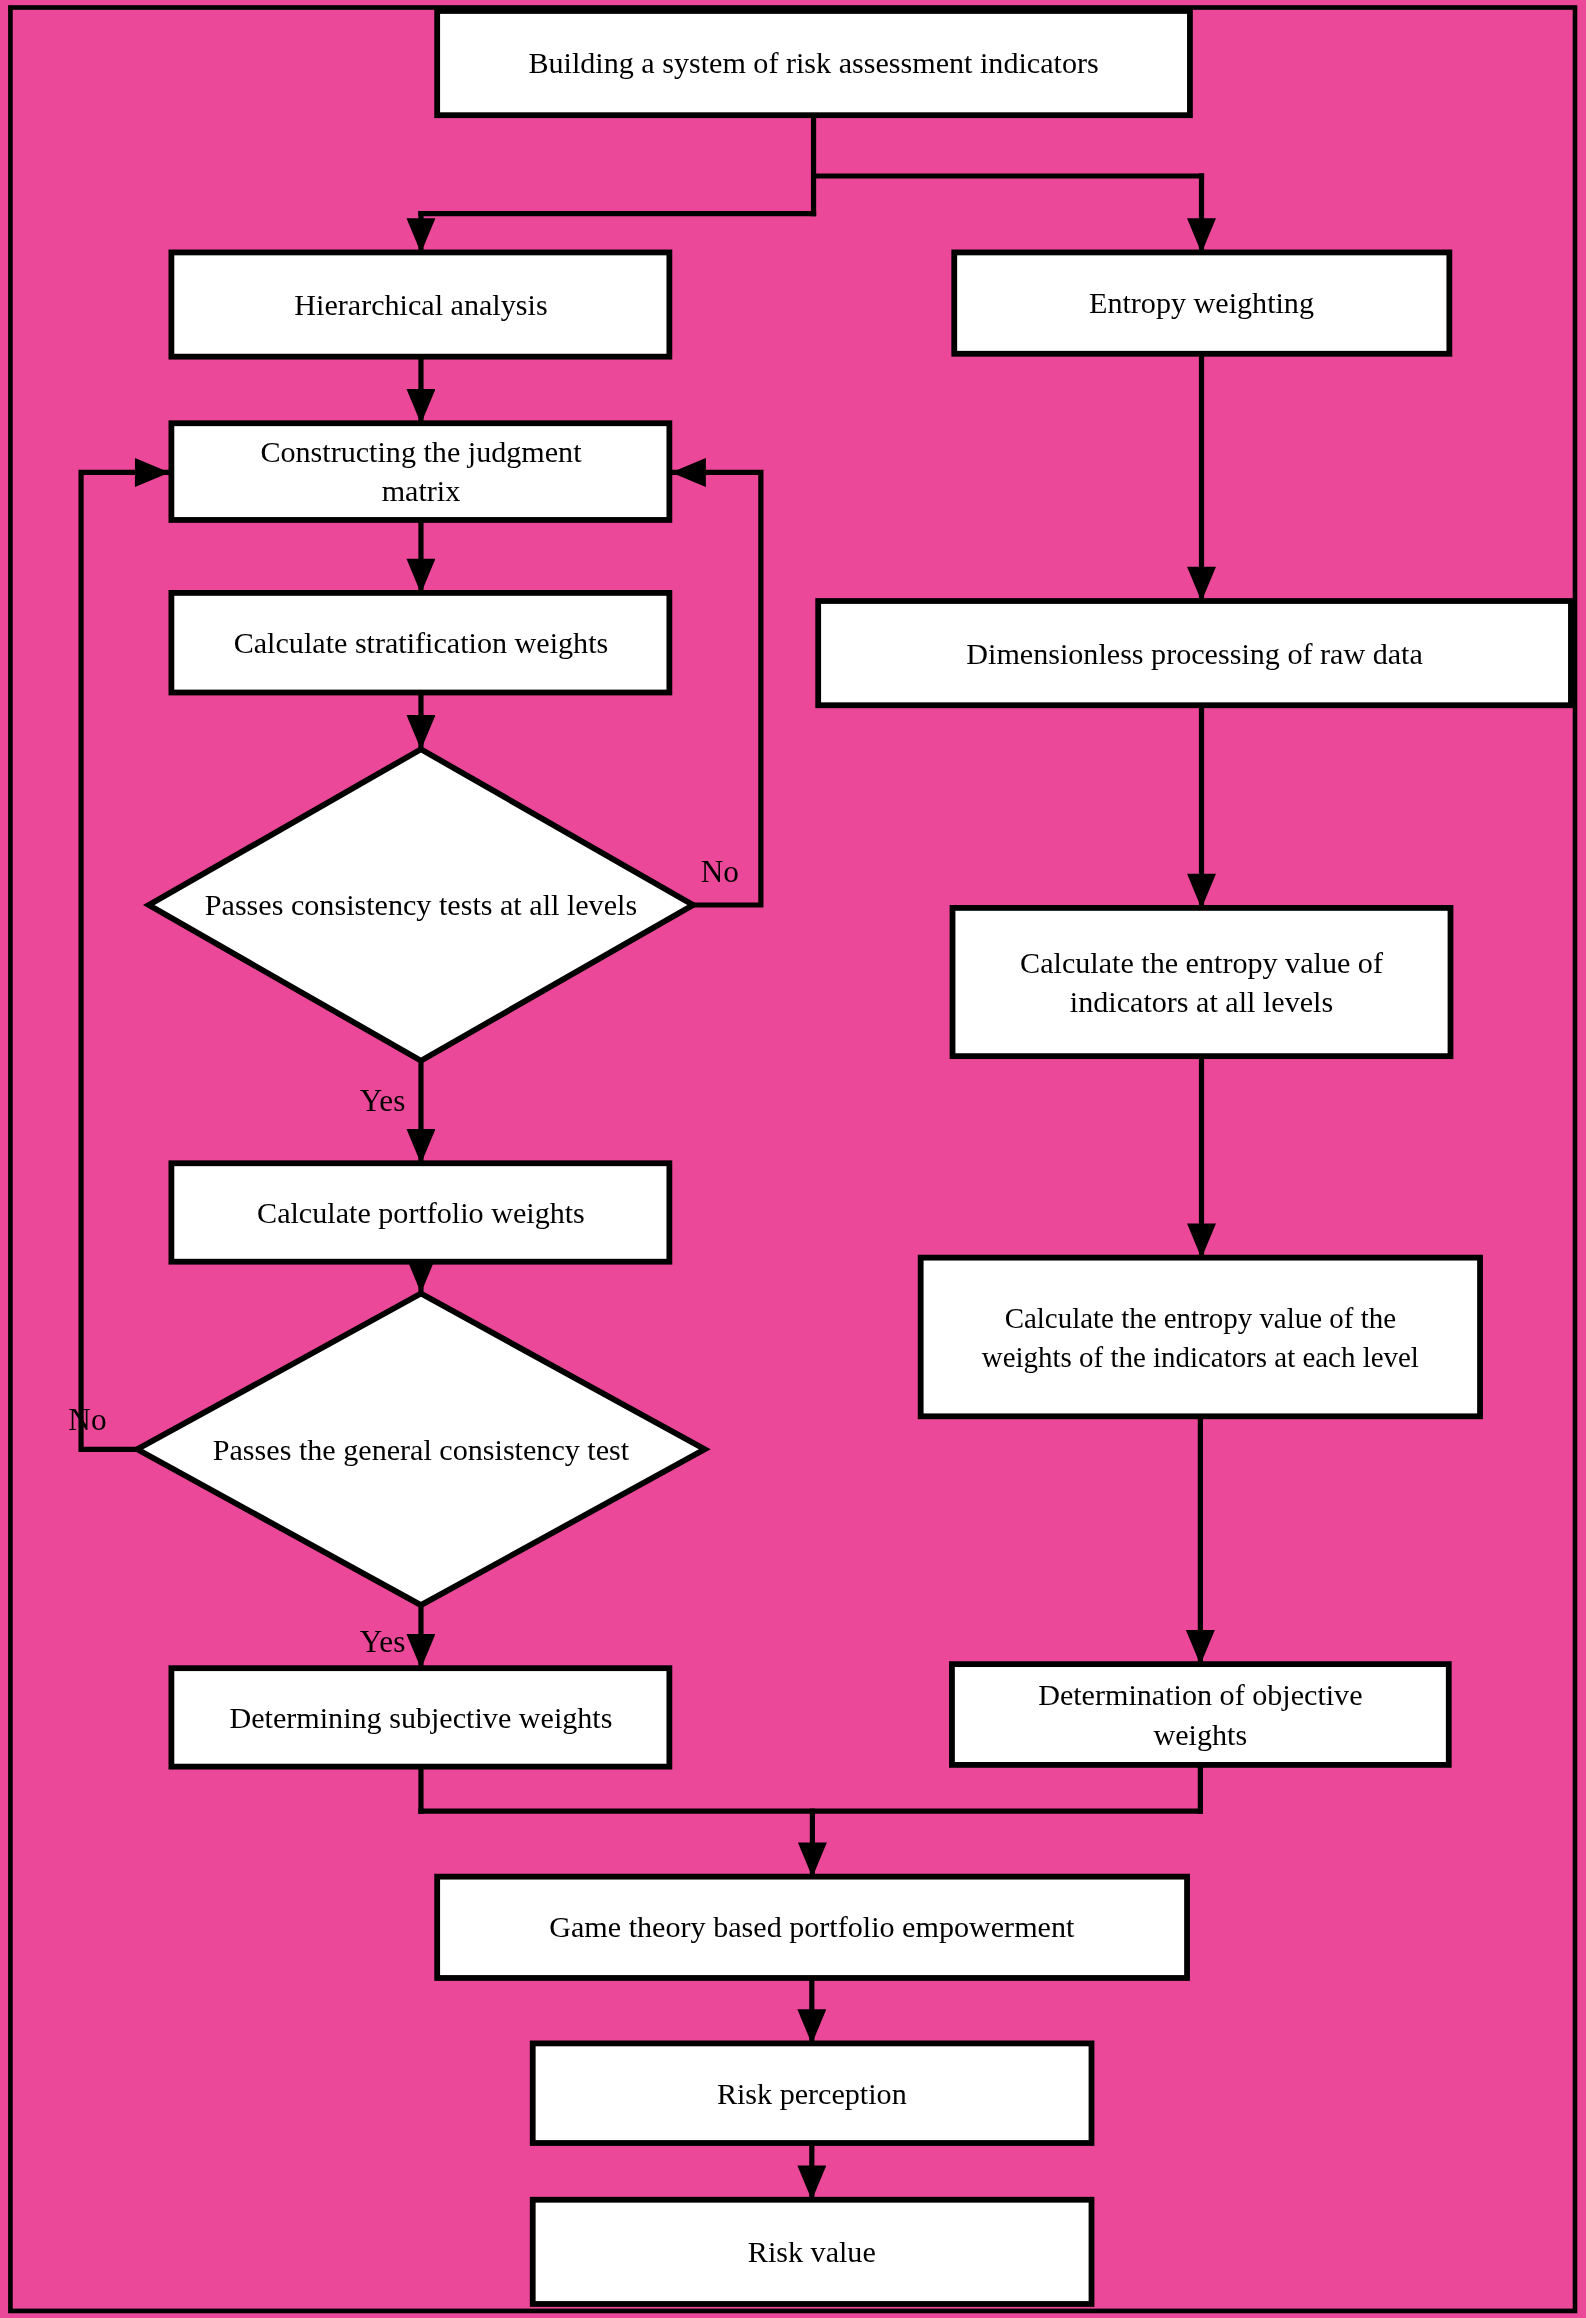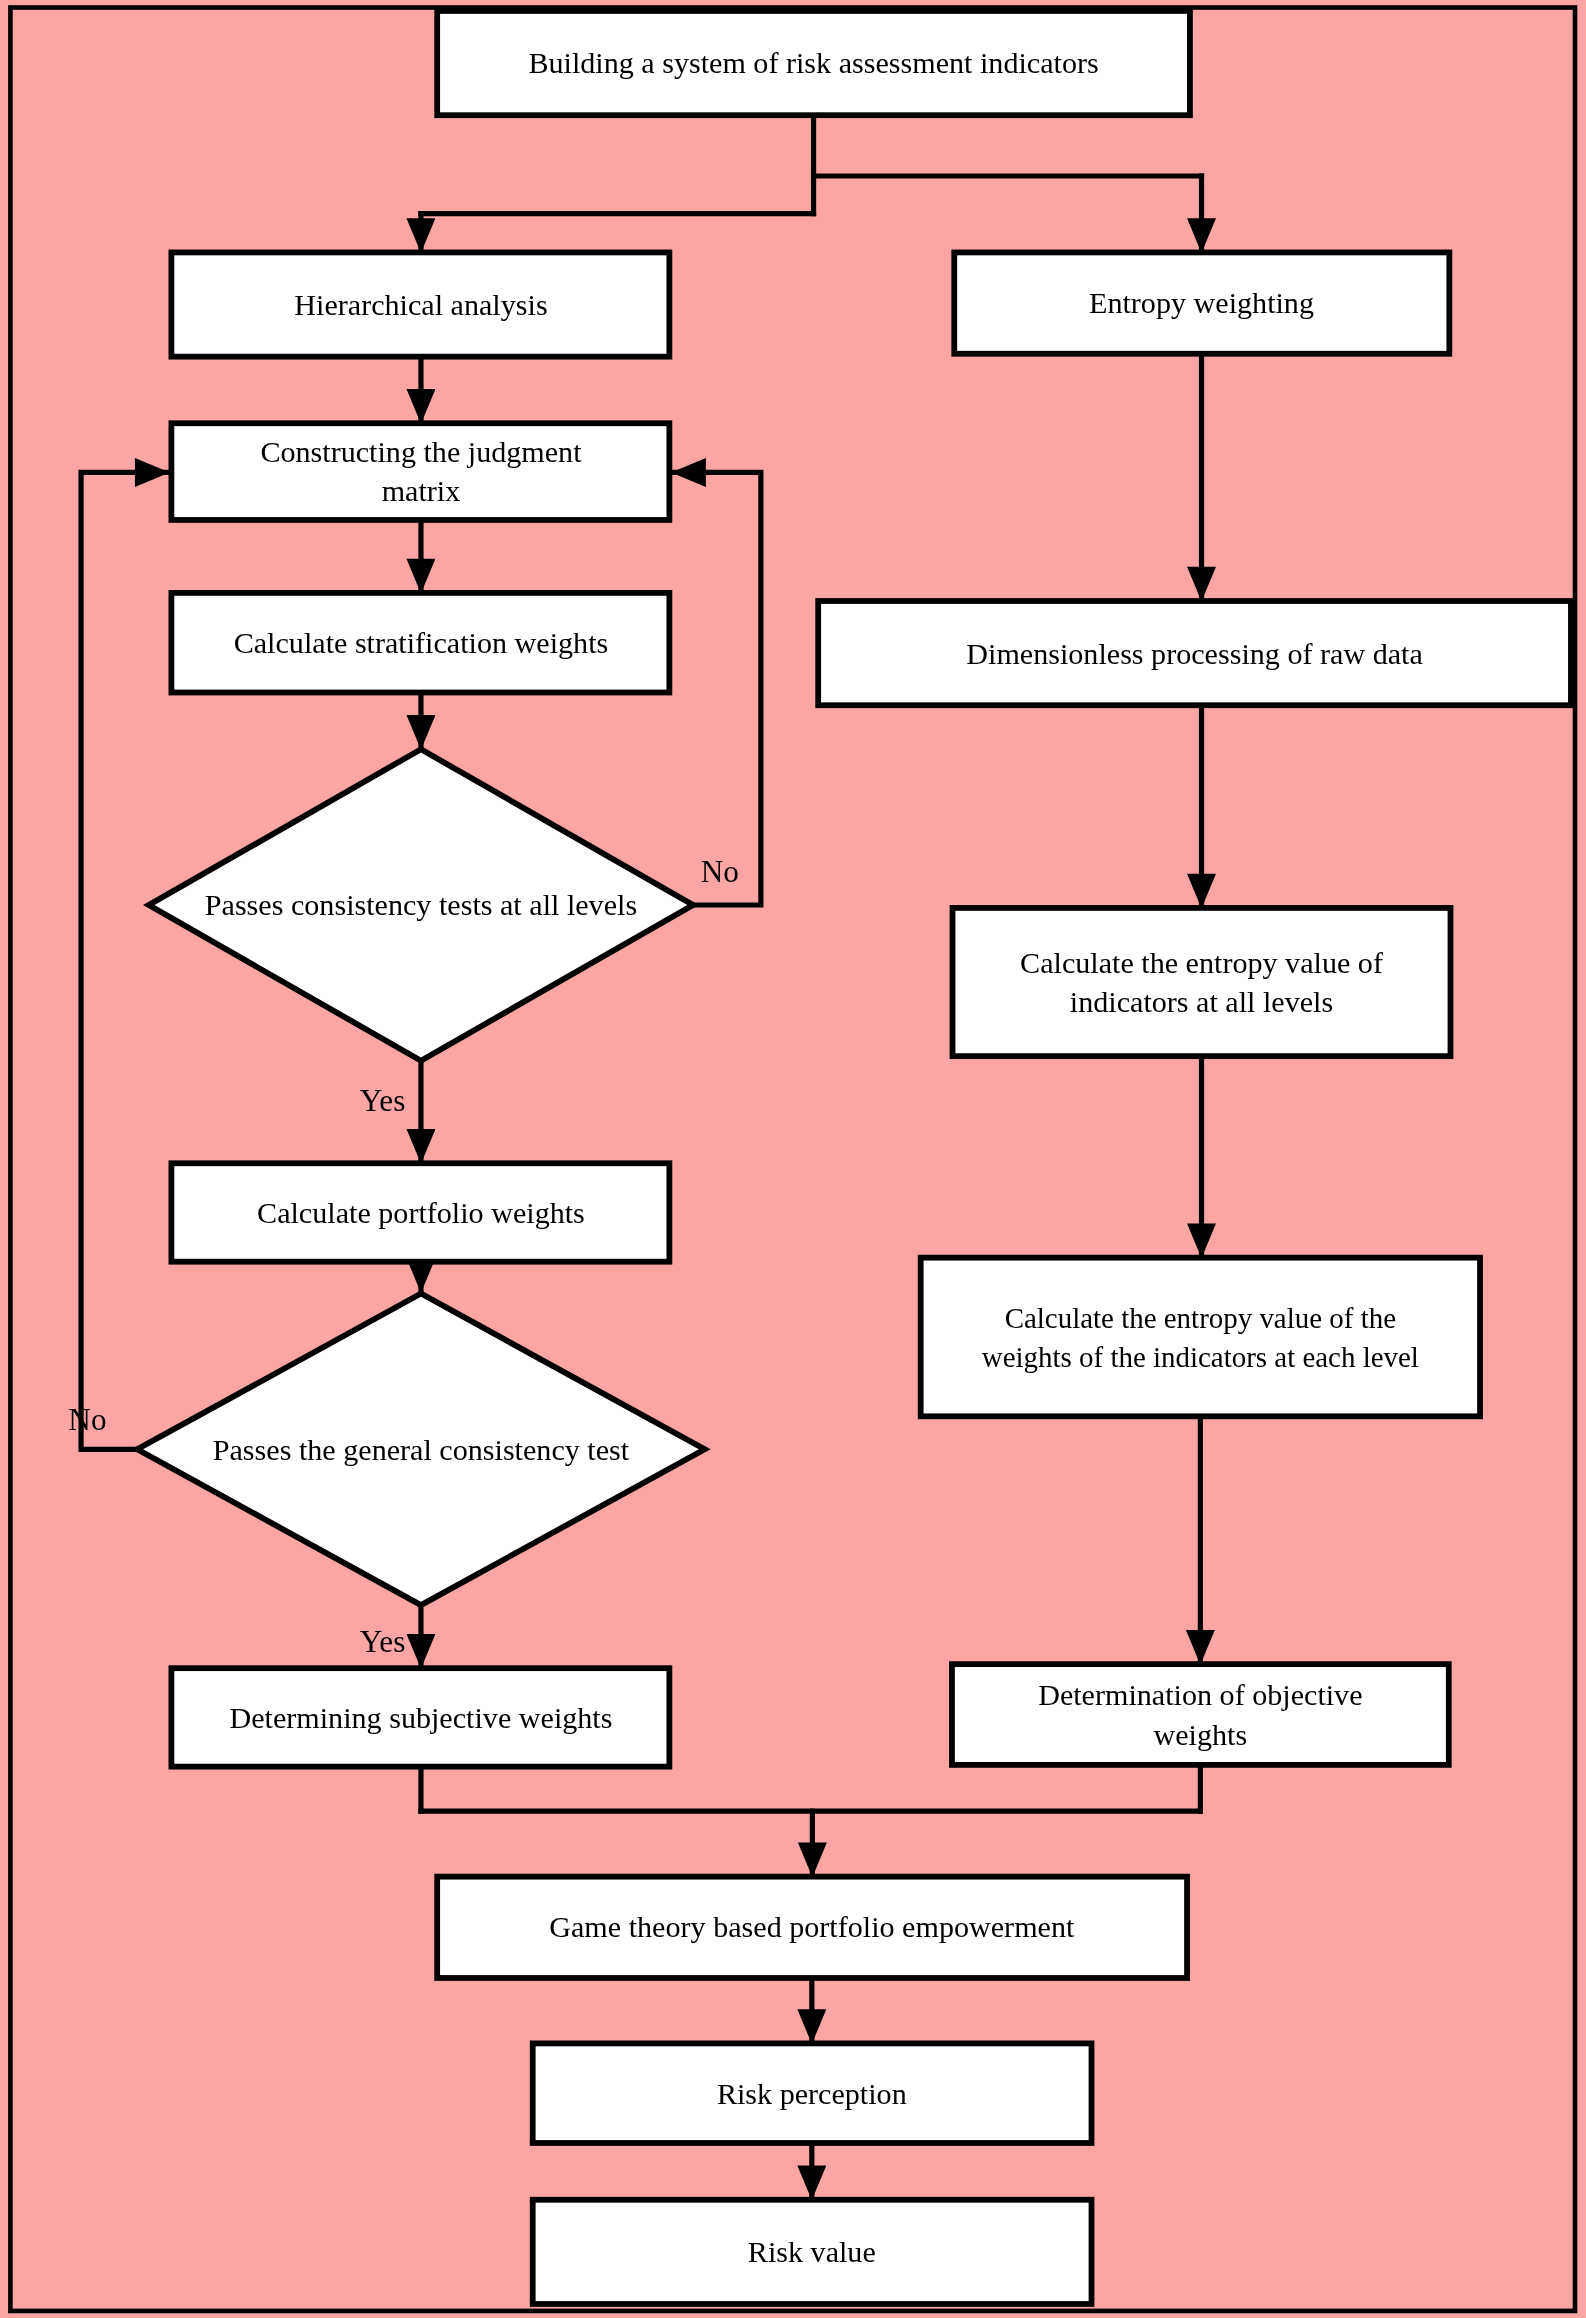--- a/index.html
+++ b/index.html
@@ -3,21 +3,21 @@
 <meta charset="utf-8">
 <style>
   html, body {
     margin: 0;
     padding: 0;
     background: #ffffff;
   }
   .page {
     width: 1586px;
     height: 2319px;
-    background: #fca5a5;
+    background: #ec4899;
     position: relative;
   }
   svg.flow {
     display: block;
     width: 1586px;
     height: 2319px;
   }
   .shape {
     fill: #ffffff;
     stroke: #000000;

